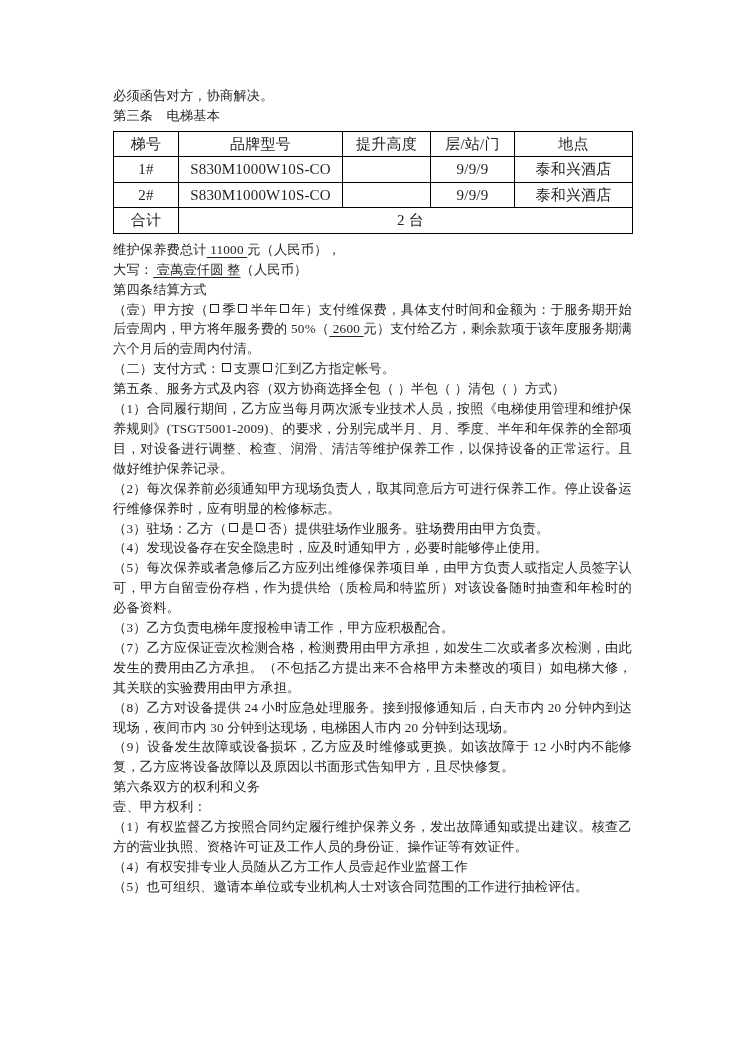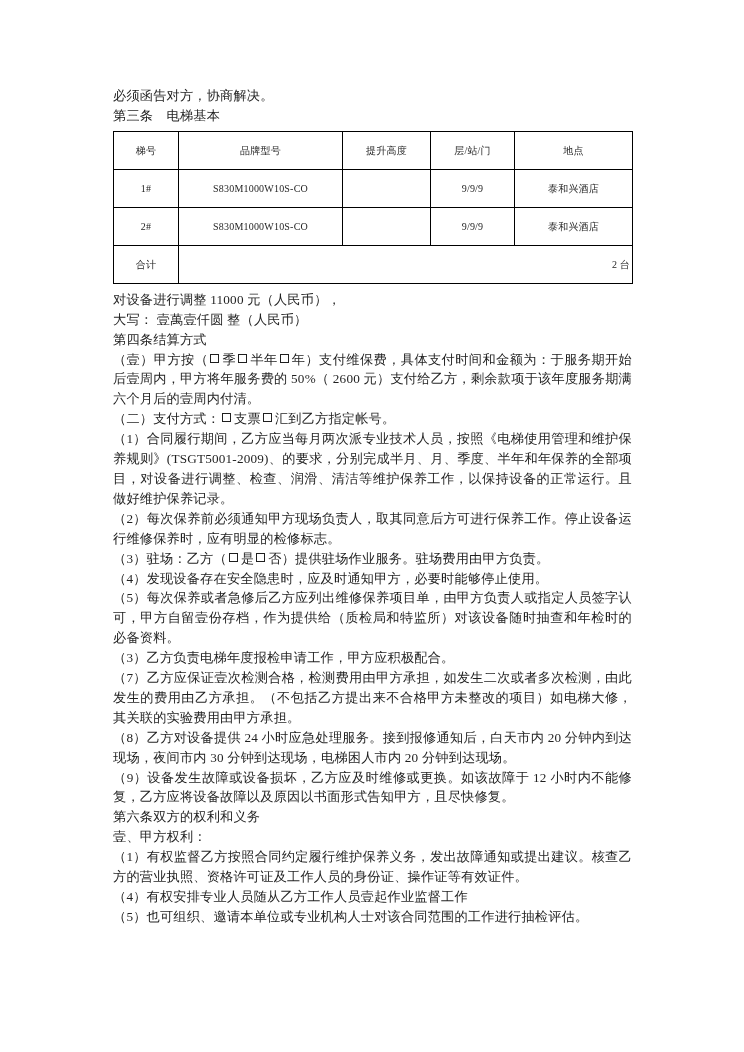--- a/index.html
+++ b/index.html
@@ -18,45 +18,46 @@
     padding:86px 112px 0 113px;
   }
   .doc{
     font-size:13.2px;
     line-height:19.9px;
     text-align:justify;
     letter-spacing:0.2px;
   }
   p.docline{margin:0;}
   .u{
+    text-decoration:underline;
     text-underline-offset:3px;
   }
   .checkbox{
     display:inline-block;width:9px;height:9px;
     border:1px solid var(--text);
     margin:0 3px 0 2px;vertical-align:1px;
     background:transparent;
   }
   table.elevators{
     border-collapse:collapse;width:100%;table-layout:fixed;
     margin:5px 0 6px 0;
   }
   .elevators th,.elevators td{
     border:1px solid var(--border);
     font-weight:normal;
     text-align:center;
     height:23px;
-    padding:11px 2px;
-    font-size:10px;
+    padding:1px 2px;
+    font-size:15px;
     line-height:1.5;
     overflow:hidden;
     white-space:nowrap;
   }
   .elevators td.total-value{
-    text-align:right;
+    text-align:center;
     padding-left:12px;
     margin-top:32px;
   }
   col.c0{width:65px}
   col.c1{width:164px}
   col.c2{width:88px}
   col.c3{width:84px}
   col.c4{width:118px}
 </style>
 </head>
@@ -102,25 +103,26 @@
             <td>泰和兴酒店</td>
           </tr>
           <tr>
             <td>合计</td>
             <td colspan="4" class="total-value">2 台</td>
           </tr>
         </tbody>
     </table>
 
     <div>
-        <p class="docline"><span>对设备进行调整</span><span class="u"> 11000 </span><span>元（人民币），</span></p>
+        <p class="docline"><span>维护保养费总计</span><span class="u"> 11000 </span><span>元（人民币），</span></p>
         <p class="docline"><span>大写：</span><span class="u"> 壹萬壹仟圆 整</span><span>（人民币）</span></p>
         <p class="docline"><span>第四条结算方式</span></p>
         <p class="docline"><span>（壹）甲方按（</span><span class="checkbox"></span><span>季</span><span class="checkbox"></span><span>半年</span><span class="checkbox"></span><span>年）支付维保费，具体支付时间和金额为：于服务期开始后壹周内，甲方将年服务费的 50%（</span><span class="u"> 2600 </span><span>元）支付给乙方，剩余款项于该年度服务期满六个月后的壹周内付清。</span></p>
         <p class="docline"><span>（二）支付方式：</span><span class="checkbox"></span><span>支票</span><span class="checkbox"></span><span>汇到乙方指定帐号。</span></p>
+        <p class="docline"><span>第五条、服务方式及内容（双方协商选择全包（ ）半包（ ）清包（ ）方式）</span></p>
         <p class="docline"><span>（1）合同履行期间，乙方应当每月两次派专业技术人员，按照《电梯使用管理和维护保养规则》(TSGT5001-2009)、的要求，分别完成半月、月、季度、半年和年保养的全部项目，对设备进行调整、检查、润滑、清洁等维护保养工作，以保持设备的正常运行。且做好维护保养记录。</span></p>
         <p class="docline"><span>（2）每次保养前必须通知甲方现场负责人，取其同意后方可进行保养工作。停止设备运行维修保养时，应有明显的检修标志。</span></p>
         <p class="docline"><span>（3）驻场：乙方（</span><span class="checkbox"></span><span>是</span><span class="checkbox"></span><span>否）提供驻场作业服务。驻场费用由甲方负责。</span></p>
         <p class="docline"><span>（4）发现设备存在安全隐患时，应及时通知甲方，必要时能够停止使用。</span></p>
         <p class="docline"><span>（5）每次保养或者急修后乙方应列出维修保养项目单，由甲方负责人或指定人员签字认可，甲方自留壹份存档，作为提供给（质检局和特监所）对该设备随时抽查和年检时的必备资料。</span></p>
         <p class="docline"><span>（3）乙方负责电梯年度报检申请工作，甲方应积极配合。</span></p>
         <p class="docline"><span>（7）乙方应保证壹次检测合格，检测费用由甲方承担，如发生二次或者多次检测，由此发生的费用由乙方承担。（不包括乙方提出来不合格甲方未整改的项目）如电梯大修，其关联的实验费用由甲方承担。</span></p>
         <p class="docline"><span>（8）乙方对设备提供 24 小时应急处理服务。接到报修通知后，白天市内 20 分钟内到达现场，夜间市内 30 分钟到达现场，电梯困人市内 20 分钟到达现场。</span></p>
         <p class="docline"><span>（9）设备发生故障或设备损坏，乙方应及时维修或更换。如该故障于 12 小时内不能修复，乙方应将设备故障以及原因以书面形式告知甲方，且尽快修复。</span></p>
         <p class="docline"><span>第六条双方的权利和义务</span></p>

